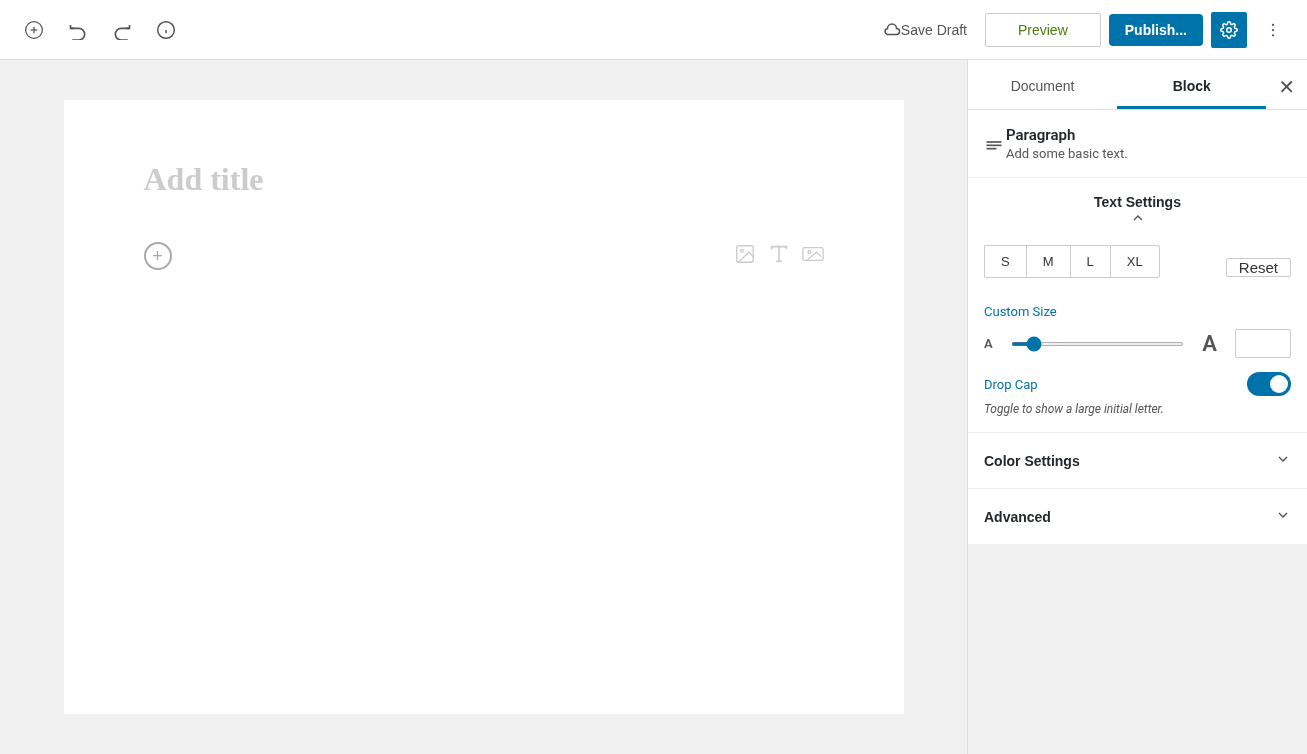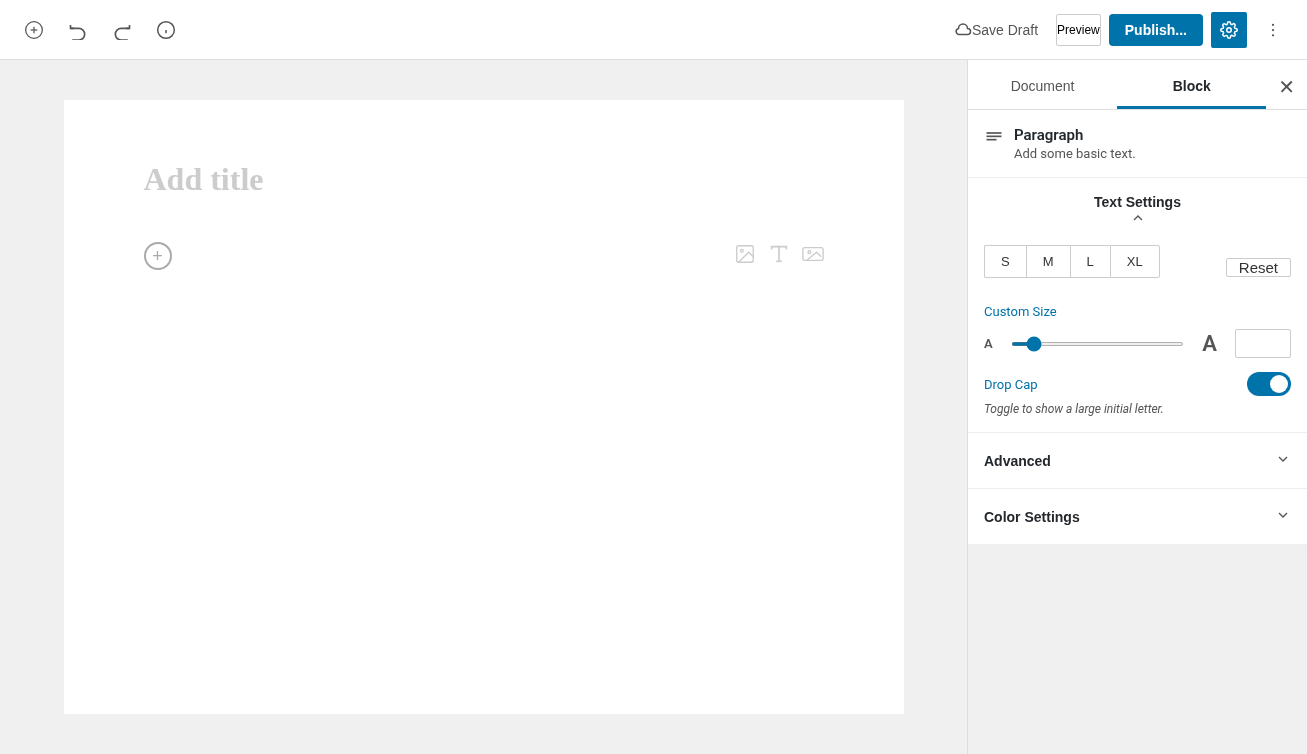--- a/index.html
+++ b/index.html
@@ -21,21 +21,21 @@
     }
     .icon-btn svg { width: 20px; height: 20px; }
 
     .save-draft-btn {
       background: none; border: none; cursor: pointer;
       display: flex; align-items: center; gap: 0;
       color: #555; font-size: 14px; padding: 6px 10px;
     }
     .preview-btn {
       background: #fff; border: 1px solid #ccc; cursor: pointer;
-      font-size: 12px; padding: 8px 0; border-radius: 2px; color: #000000;
+      font-size: 14px; padding: 8px 32px; border-radius: 2px; color: #4d7c0f;
     }
     .publish-btn {
       background: #0073aa; border: none; cursor: pointer;
       font-size: 14px; padding: 8px 16px; border-radius: 4px; color: #fff; font-weight: 600;
     }
     .settings-btn {
       background: #0073aa; border: none; cursor: pointer;
       width: 36px; height: 36px; display: flex; align-items: center; justify-content: center;
       color: #fff; border-radius: 2px;
     }
@@ -102,21 +102,21 @@
       border-bottom: 3px solid #0073aa;
     }
     .sidebar-close {
       background: none; border: none; cursor: pointer;
       color: #555; font-size: 20px; padding: 8px 12px;
       display: flex; align-items: center;
     }
 
     
     .block-info {
-      display: flex; align-items: flex-start; gap: 10px;
+      display: flex; align-items: flex-end; gap: 2px;
       padding: 16px; border-bottom: 1px solid #eee;
     }
     .block-info-icon {
       color: #555; margin-top: 2px;
     }
     .block-info-text .block-name {
       font-size: 15px; font-weight: 600; color: #23282d;
     }
     .block-info-text .block-desc {
       font-size: 13px; color: #555; margin-top: 2px;
@@ -382,36 +382,36 @@
             <input type="checkbox" checked="" style="">
             <span class="toggle-slider"></span>
           </label>
         </div>
         <div class="drop-cap-desc">Toggle to show a large initial letter.</div>
       </div>
     </div>
 
     <div class="collapsed-section">
       <button class="collapsed-header">
+        <span class="collapsed-title">Color Settings</span>
+        <span class="chevron-down">
+          <svg width="16" height="16" viewBox="0 0 24 24" fill="none" stroke="currentColor" stroke-width="2">
+            <polyline points="6 9 12 15 18 9"></polyline>
+          </svg>
+        </span>
+      </button>
+    </div>
+
+    <div class="collapsed-section">
+      <button class="collapsed-header">
         <span class="collapsed-title">Advanced</span>
         <span class="chevron-down">
           <svg width="16" height="16" viewBox="0 0 24 24" fill="none" stroke="currentColor" stroke-width="2">
             <polyline points="6 9 12 15 18 9"></polyline>
           </svg>
         </span>
       </button>
     </div>
 
-    <div class="collapsed-section">
-      <button class="collapsed-header">
-        <span class="collapsed-title">Color Settings</span>
-        <span class="chevron-down">
-          <svg width="16" height="16" viewBox="0 0 24 24" fill="none" stroke="currentColor" stroke-width="2">
-            <polyline points="6 9 12 15 18 9"></polyline>
-          </svg>
-        </span>
-      </button>
-    </div>
-
     <div class="gray-area"></div>
   </div>
 
 </div>
 
 </body></html>

